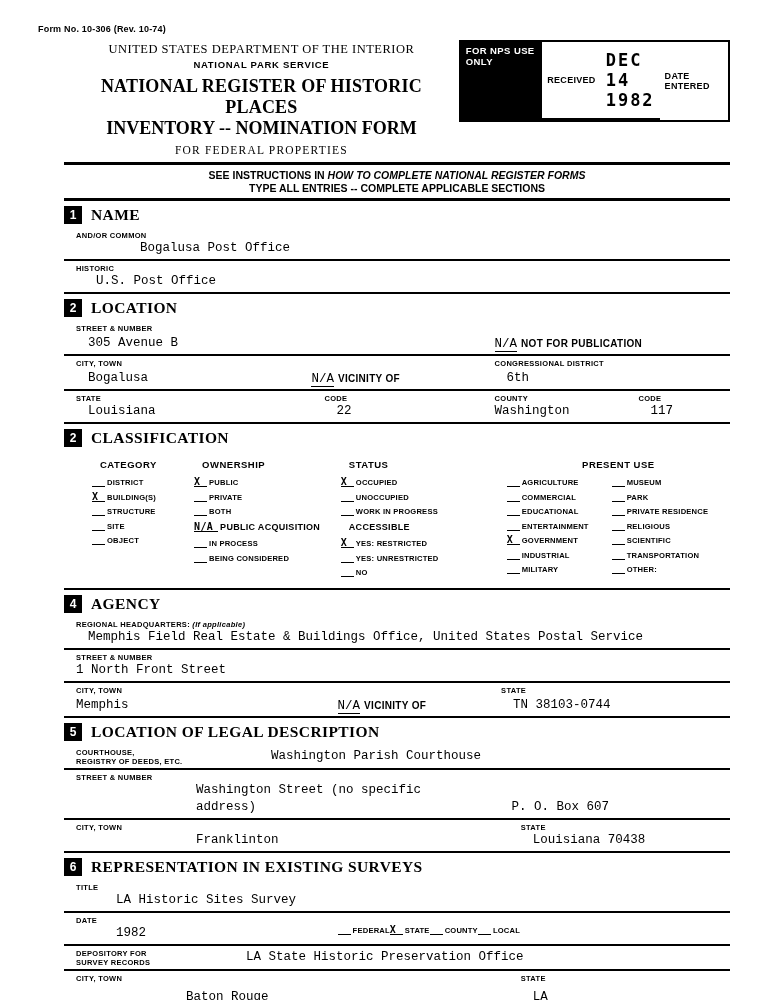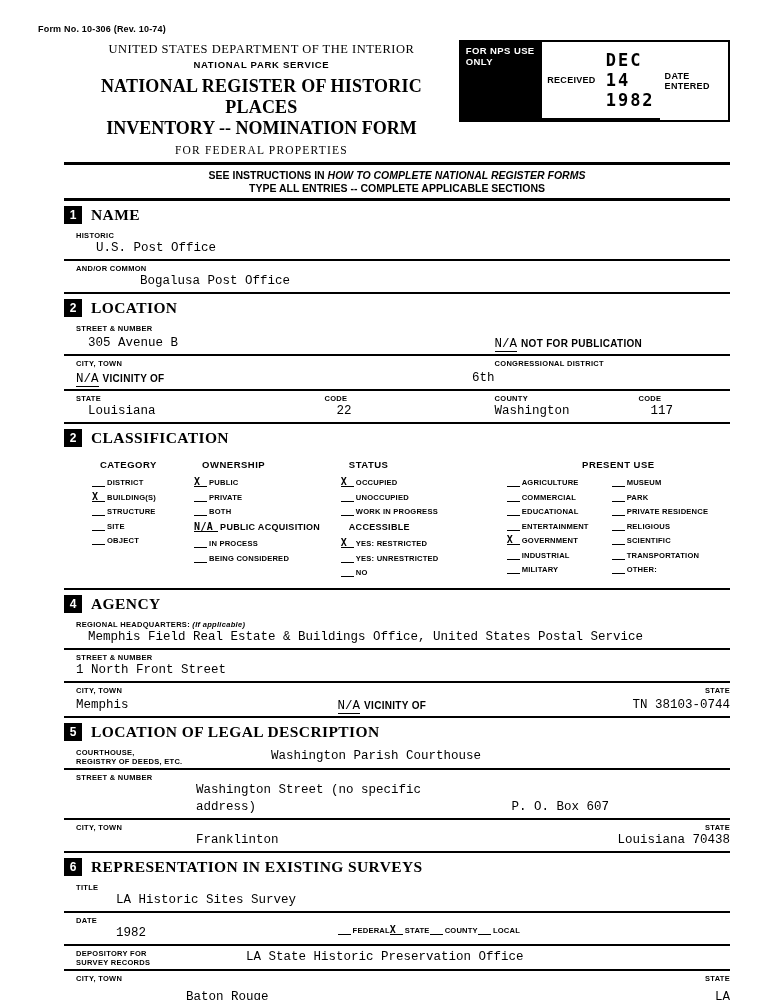--- a/index.html
+++ b/index.html
@@ -36,21 +36,21 @@
 .colsl{display:flex;align-items:flex-start}
 .grow{flex:1}
 .w36{width:36%}.w28{width:28%}
 .w38{width:38%}.w26{width:26%}.w22{width:22%}.w14{width:14%}
 .w40{width:40%}.w25{width:25%}.w35{width:35%}
 .w60{width:60%}.w62{width:62%}
 .w68{width:68%}.w32{width:32%}
 .na{font-family:"Liberation Mono","DejaVu Sans Mono",monospace;font-size:12.5px;border-bottom:1.5px solid #000;line-height:13px;display:inline-block}
 .ilabel{font-size:10px;font-weight:bold;letter-spacing:.3px;margin-left:4px}
 .ind20{padding-left:20px}.ind64{padding-left:64px}.ind40{padding-left:40px}.ind110{padding-left:110px}.ind120{padding-left:120px}.ind30{padding-left:30px}.ind55{padding-left:55px}
-.center{text-align:right}
+.center{text-align:left}
 .lblblock{width:140px;flex:none}
 .lblblock .flabel{line-height:9px}
 
 .class-grid{display:flex;padding:8px 0 6px 28px;border-bottom:2.5px solid #000}
 .c1{width:16%}.c2{width:23%}.c3{width:26%}.c4{width:35%}
 .chead{font-size:9.5px;font-weight:bold;letter-spacing:.5px;margin-bottom:7px;padding-left:8px}
 .c4 .chead{text-align:center;padding-left:0}
 .cb{display:flex;align-items:flex-end;margin:0 0 4.5px 0}
 .mark{font-family:"DejaVu Sans Mono",monospace;font-size:10px;font-weight:bold;line-height:9px;min-width:13px;height:10px;border-bottom:1.5px solid #000;display:inline-block;margin-right:2px;flex:none}
 .mark.wide{min-width:24px}
@@ -95,26 +95,26 @@
       <div class="instr2">TYPE ALL ENTRIES -- COMPLETE APPLICABLE SECTIONS</div>
     </div>
     <div class="rule" style="margin-top:0"></div>
 
     <div class="sec">
       <div class="sec-head">
         <span class="sec-num">1</span>
         <span class="sec-title">NAME</span>
       </div>
       <div class="field">
+        <div class="flabel">AND/OR COMMON</div>
+        <div class="fvalue ind64">Bogalusa Post Office</div>
+      </div>
+      <div class="field">
         <div class="flabel">HISTORIC</div>
         <div class="fvalue ind20">U.S. Post Office</div>
-      </div>
-      <div class="field">
-        <div class="flabel">AND/OR COMMON</div>
-        <div class="fvalue ind64">Bogalusa Post Office</div>
       </div>
     </div>
 
     <div class="sec">
       <div class="sec-head">
         <span class="sec-num">2</span>
         <span class="sec-title">LOCATION</span>
       </div>
       <div class="field">
         <div class="flabel">STREET &amp; NUMBER</div>
@@ -125,20 +125,21 @@
           </div>
         </div>
       </div>
       <div class="field">
         <div class="cols">
           <div class="w36 flabel">CITY, TOWN</div>
           <div class="w28"></div>
           <div class="w36 flabel">CONGRESSIONAL DISTRICT</div>
         </div>
         <div class="cols">
+          <div class="w36 fvalue">Bogalusa</div>
           <div class="w28">
             <span class="na">N/A</span><span class="ilabel">VICINITY OF</span>
           </div>
           <div class="w36 fvalue center">6th</div>
         </div>
       </div>
       <div class="field">
         <div class="cols">
           <div class="w38 flabel">STATE</div>
           <div class="w26 flabel">CODE</div>

